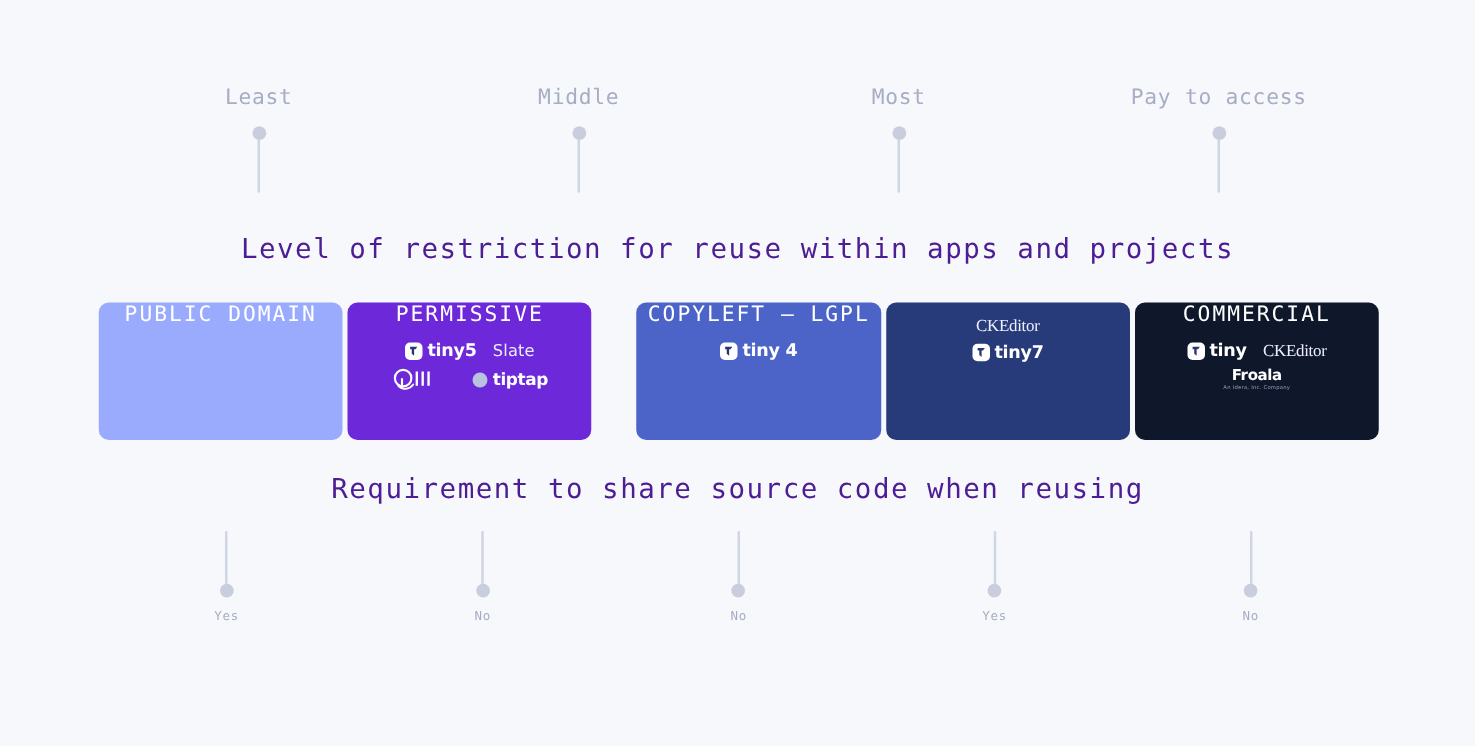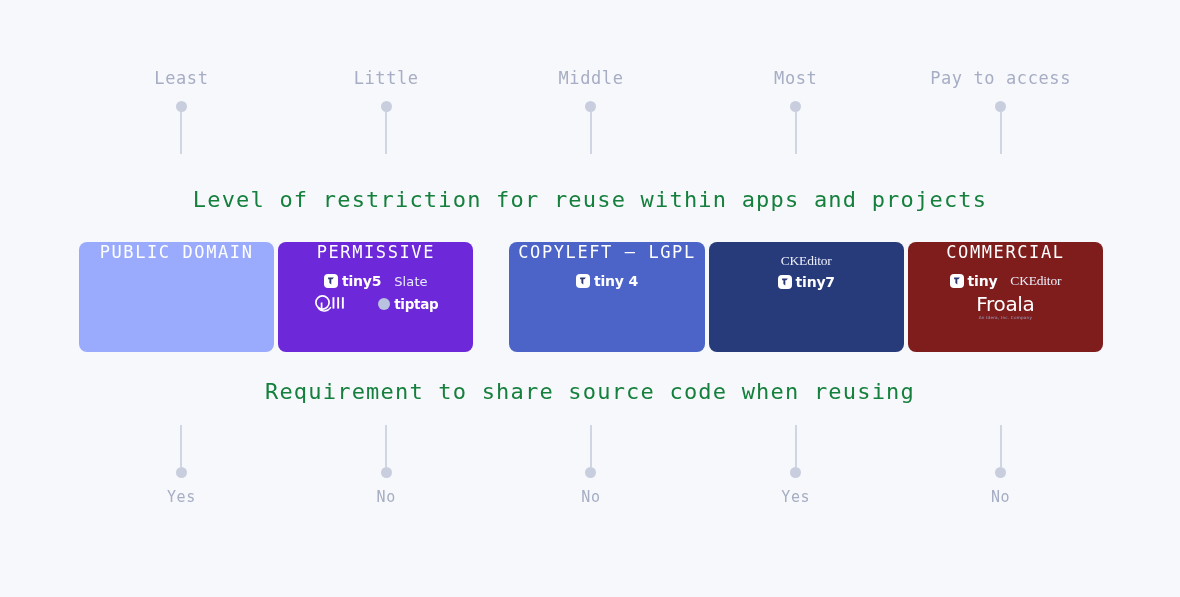--- a/index.html
+++ b/index.html
@@ -40,21 +40,21 @@
   .scale-cell.top-cell { justify-content: flex-start; }
 
   .scale-label {
     font-family: "DejaVu Sans Mono", "Liberation Mono", monospace;
     font-size: 17px;
     letter-spacing: 0.6px;
     color: #a6adc4;
     white-space: nowrap;
   }
   .scale-label.bottom-label {
-    font-size: 15px;
+    font-size: 10px;
     color: #a6adc4;
   }
 
   .pin {
     display: flex;
     flex-direction: column;
     align-items: center;
   }
   .pin-dot {
     width: 11px;
@@ -72,21 +72,21 @@
 
   
   .caption {
     position: absolute;
     left: 0;
     width: 1180px;
     text-align: center;
     font-family: "DejaVu Sans Mono", "Liberation Mono", monospace;
     font-size: 22px;
     letter-spacing: 1.2px;
-    color: #15803d;
+    color: #4c1d95;
     white-space: nowrap;
   }
   .caption.upper { top: 187px; }
   .caption.lower { top: 379px; }
 
   
   .boxes {
     position: absolute;
     left: 79px;
     top: 242px;
@@ -184,49 +184,42 @@
     letter-spacing: -0.3px;
   }
 
   .froala-block {
     display: flex;
     flex-direction: column;
     align-items: center;
     line-height: 1;
   }
   .froala-name {
-    font-size: 20px;
-    font-weight: normal;
+    font-size: 12px;
+    font-weight: bold;
     color: #ffffff;
     font-family: "DejaVu Sans", "Liberation Sans", sans-serif;
     letter-spacing: -0.3px;
   }
   .froala-sub {
     font-size: 4.2px;
     color: #97a0c2;
     font-family: "DejaVu Sans", "Liberation Sans", sans-serif;
     letter-spacing: 0.2px;
     margin-top: 2px;
   }
 </style>
 </head>
 <body style="background: rgb(247, 248, 251);">
 
 <div class="canvas">
 
   <div class="scale-row top" id="top-scale">
       <div class="scale-cell top-cell">
         <div class="scale-label">Least</div>
-        <div class="pin top-pin">
-          <div class="pin-dot"></div>
-          <div class="pin-stem"></div>
-        </div>
-      </div>
-      <div class="scale-cell top-cell">
-        <div class="scale-label">Little</div>
         <div class="pin top-pin">
           <div class="pin-dot"></div>
           <div class="pin-stem"></div>
         </div>
       </div>
       <div class="scale-cell top-cell">
         <div class="scale-label">Middle</div>
         <div class="pin top-pin">
           <div class="pin-dot"></div>
           <div class="pin-stem"></div>
@@ -317,21 +310,21 @@
               <span class="tiny-mark">
                 <svg width="10" height="10" viewBox="0 0 10 10">
                   <path d="M2.1 1.4 H7.9 L6.4 3.3 H5.3 L5.3 8.6 L3.4 6.9 L3.4 3.3 H2.1 Z" fill="#2b3570"></path>
                 </svg>
               </span>
               <span class="logo-tiny-text">tiny7</span>
             </div>
           </div>
         </div>
       </div>
-      <div class="box" style="background: #7f1d1d; align-items: center;">
+      <div class="box" style="background: #0f172a; align-items: center;">
         <div class="box-title">COMMERCIAL</div>
         <div class="logos">
           <div class="logo-row">
             <div class="logo">
               <span class="tiny-mark">
                 <svg width="10" height="10" viewBox="0 0 10 10">
                   <path d="M2.1 1.4 H7.9 L6.4 3.3 H5.3 L5.3 8.6 L3.4 6.9 L3.4 3.3 H2.1 Z" fill="#2b3570"></path>
                 </svg>
               </span>
               <span class="logo-tiny-text">tiny</span>

